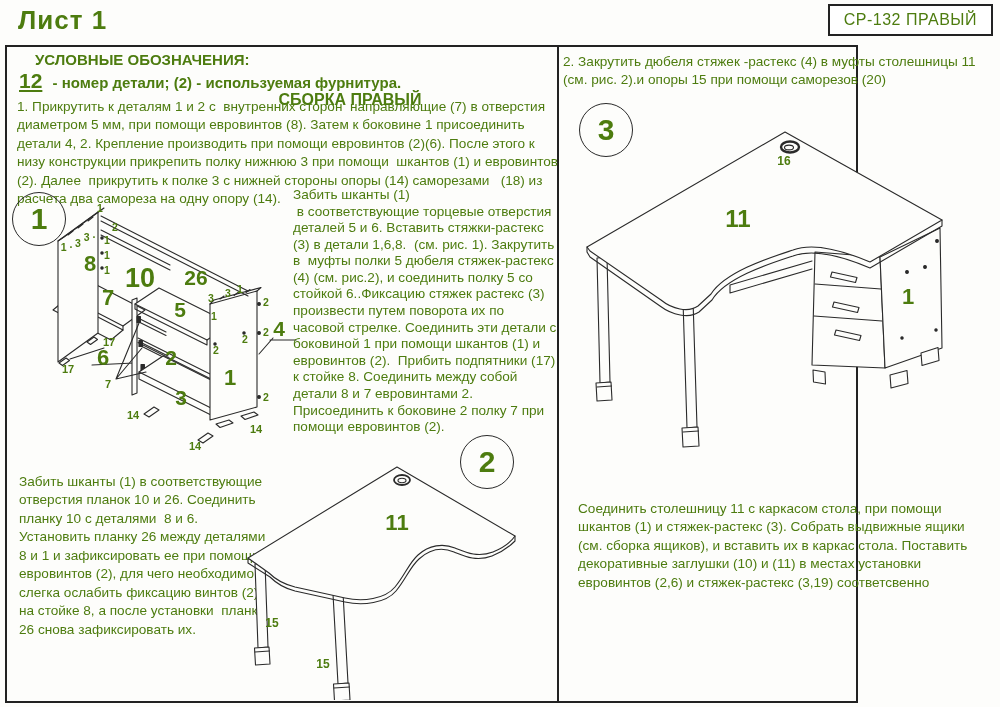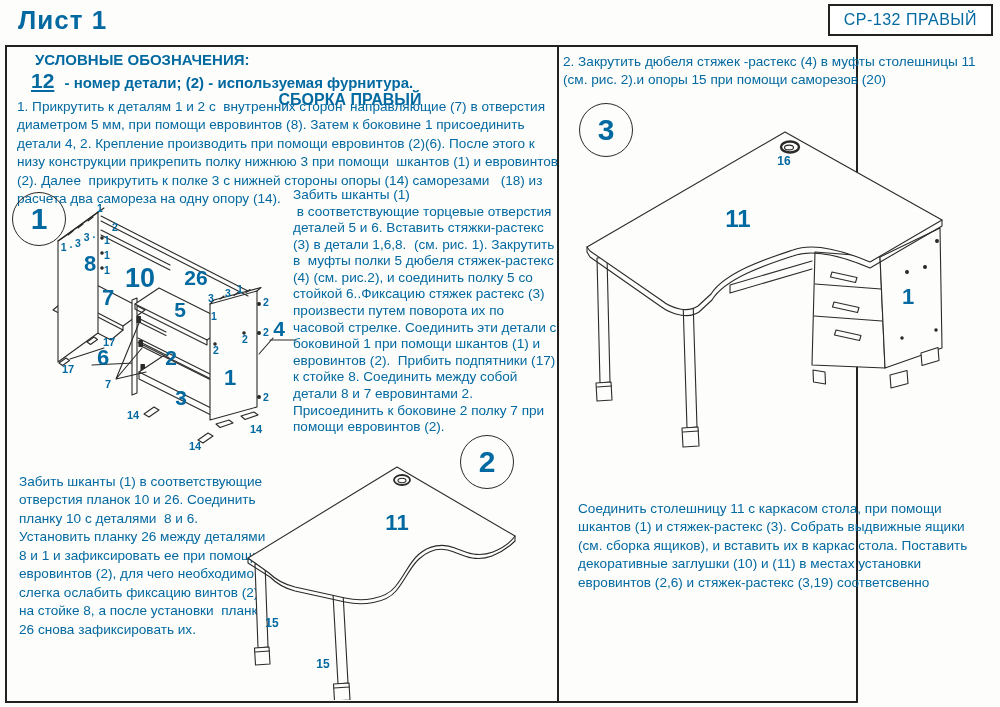--- a/index.html
+++ b/index.html
@@ -1,32 +1,32 @@
 <!DOCTYPE html>
 <html><head>
 <meta charset="utf-8">
 <style>
   html,body{margin:0;padding:0;background:#e9e9e7;}
-  .page{position:relative;width:1000px;height:707px;background:#fdfdfb;color:#0369a1;
+  .page{position:relative;width:1000px;height:707px;background:#fdfdfb;color:#4d7c0f;
         font-family:"Liberation Sans",sans-serif;overflow:hidden;}
   
   .hdr{position:absolute;left:0;top:0;width:1000px;height:45px;}
   .sheet-title{position:absolute;left:18px;top:5px;font-size:26px;font-weight:bold;letter-spacing:1px;}
   .hdr-notes{position:absolute;left:163px;top:5px;font-size:14.5px;line-height:1.32;font-weight:500;}
   .model-badge{position:absolute;right:7px;top:4px;border:2px solid #222;padding:5px 14px;
                font-size:16px;letter-spacing:.5px;background:#fff;}
   
   .sheet{position:absolute;left:5px;top:45px;width:853px;height:658px;border:2px solid #222;
          box-sizing:border-box;background:#fdfdfb;}
   .vdiv{position:absolute;left:550px;top:0;height:100%;border-left:2px solid #222;}
   .blk{position:absolute;}
   .para{position:absolute;font-size:13.6px;line-height:1.36;white-space:pre-wrap;}
   .tight{line-height:1.22;}
   .legend-title{font-size:15px;font-weight:bold;padding-left:20px;}
-  .legend-line{font-size:15px;font-weight:bold;padding-left:4px;margin-top:1px;margin-left:12px;}
+  .legend-line{font-size:15px;font-weight:bold;padding-left:4px;margin-top:1px;}
   .big-num{font-size:21px;font-weight:bold;text-decoration:underline;margin-right:6px;}
   .section-title{font-size:16px;font-weight:bold;margin-left:120px;width:430px;text-align:center;margin-top:-2px;}
   
   .fig{position:absolute;}
   .fig svg{position:absolute;left:0;top:0;}
   .circle-badge{position:absolute;width:52px;height:52px;border:1.6px solid #2a2a2a;border-radius:50%;
                 display:flex;align-items:center;justify-content:center;font-size:30px;font-weight:bold;}
   .dlab{position:absolute;transform:translate(-50%,-50%);font-weight:bold;white-space:nowrap;}
 </style>
 </head>

